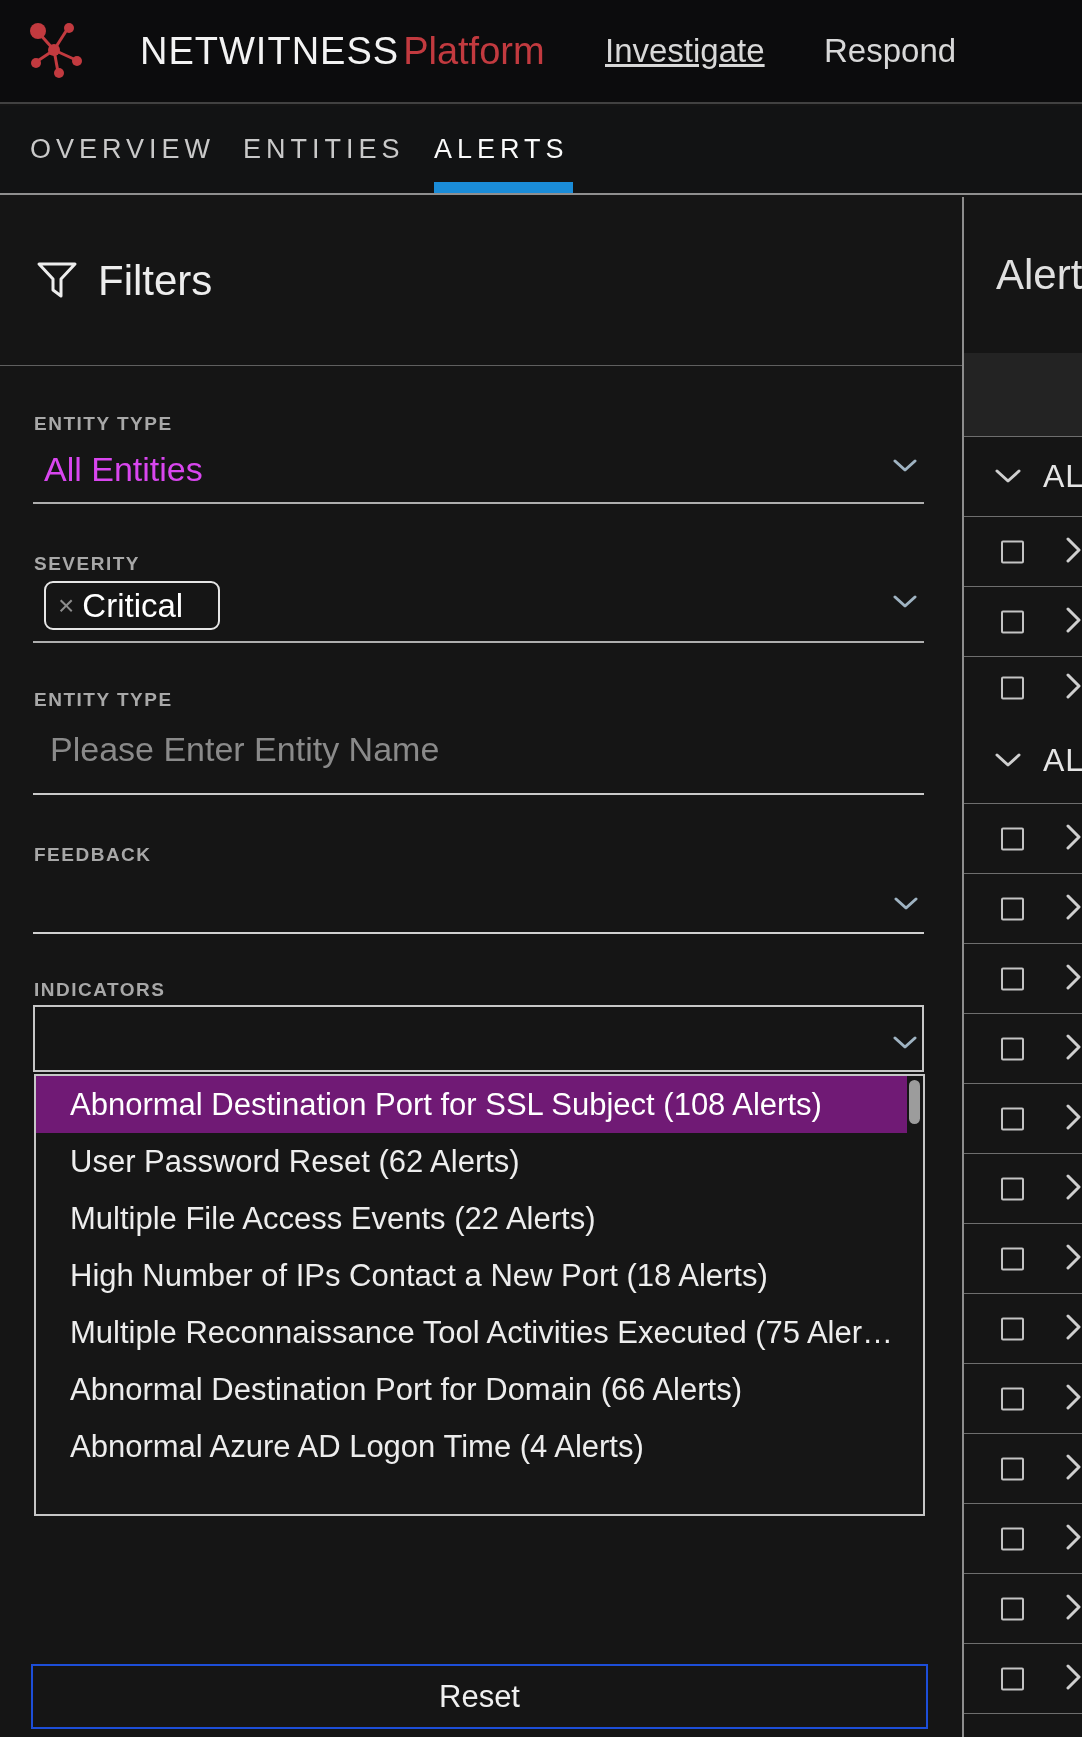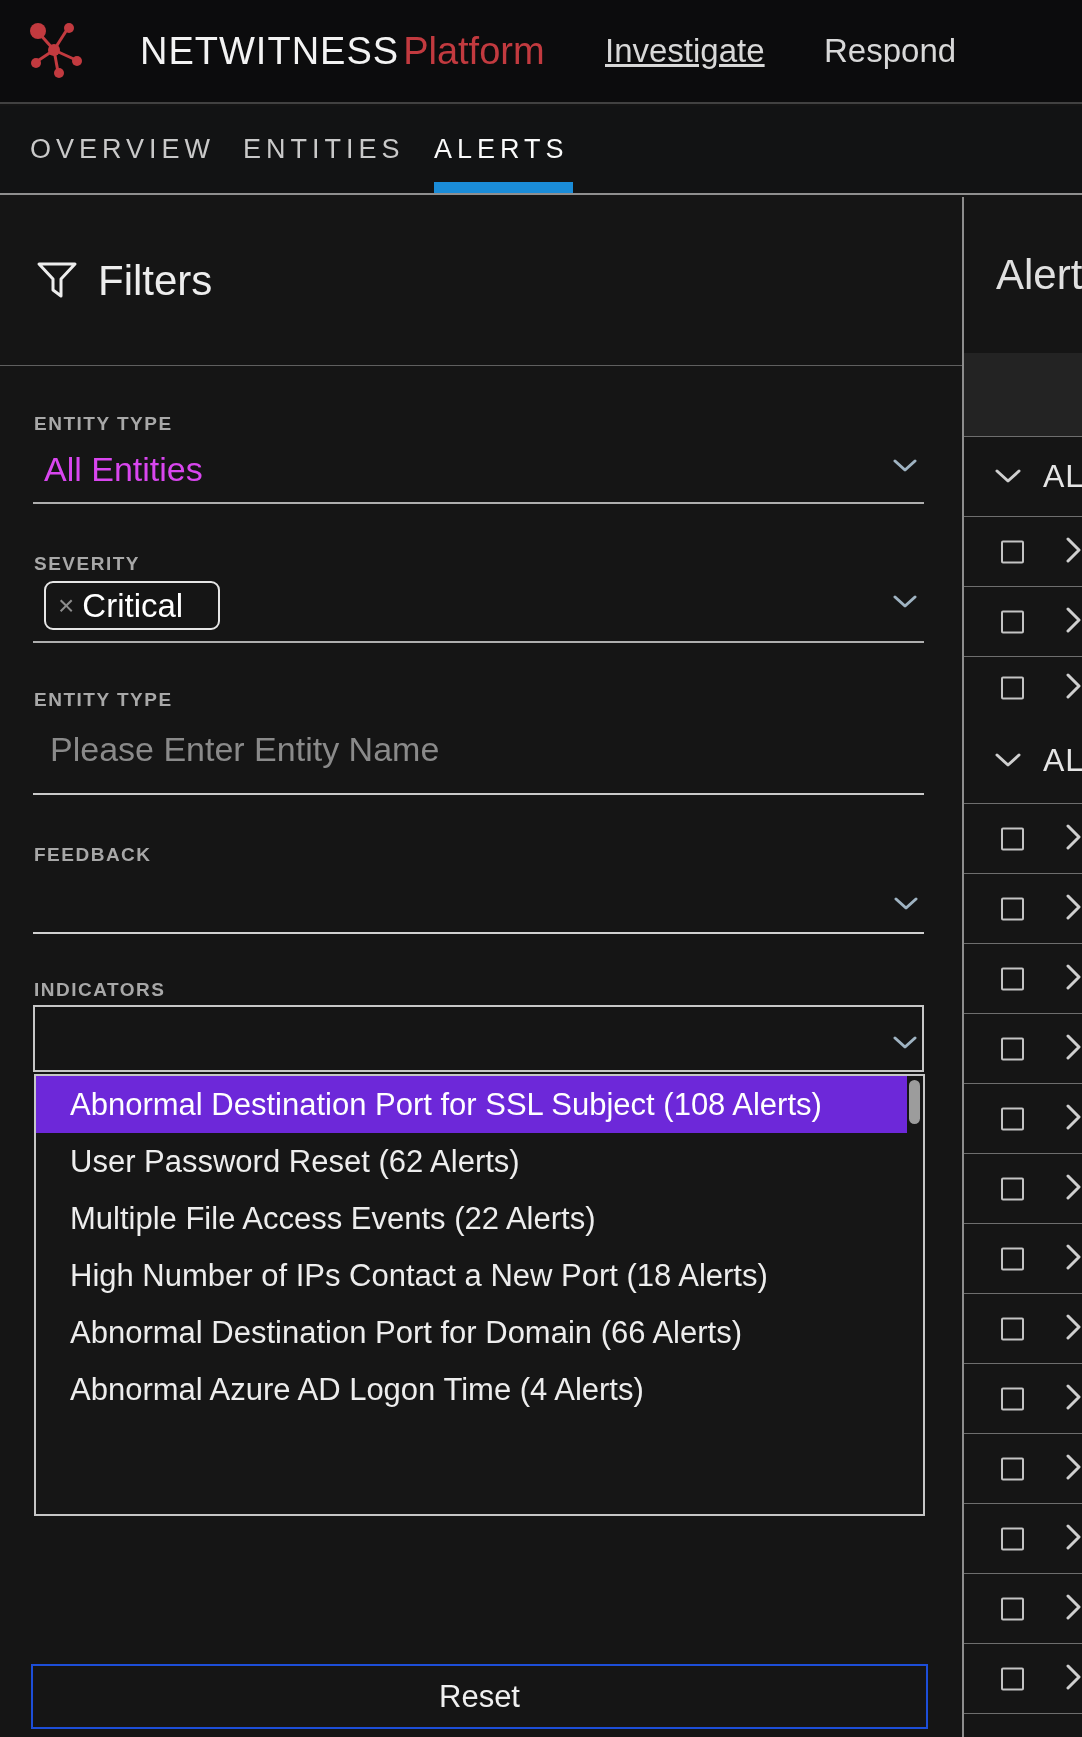--- a/index.html
+++ b/index.html
@@ -81,21 +81,21 @@
   }
   .option-list {
     position:absolute; left:34px; top:877px; width:891px; height:442px;
     border:2px solid #c6c6c6; background:#161616; overflow:hidden;
   }
   .option-row {
     position:relative; height:57px; display:flex; align-items:center;
     padding-left:34px; font-size:31px; font-weight:300; color:#ededed;
     white-space:nowrap; overflow:hidden; cursor:pointer;
   }
-  .option-row.selected { background:#6d28d9; color:#ffffff; width:calc(100% - 16px); }
+  .option-row.selected { background:#701a75; color:#ffffff; width:calc(100% - 16px); }
   .list-scrollbar {
     position:absolute; right:3px; top:4px; width:11px; height:44px;
     background:#9c9c9c; border-radius:6px; cursor:pointer;
   }
 
   .reset-button {
     position:absolute; left:31px; top:1467px; width:897px; height:65px;
     border:2px solid #1d4ed8; background:transparent; color:#f0f0f0;
     font-family:inherit; font-size:31px; font-weight:300; cursor:pointer;
     display:flex; align-items:center; justify-content:center;
@@ -210,20 +210,21 @@
     <svg class="f-chevron" style="left:858px; top:29px" viewBox="0 0 24 14" fill="none">
       <polyline points="2,2 12,11 22,2" stroke="#9fb3c2" stroke-width="3" stroke-linecap="round" stroke-linejoin="round"></polyline>
     </svg>
   </div>
   <div class="option-list">
     <div class="list-scrollbar"></div>
   <div class="option-row selected">Abnormal Destination Port for SSL Subject (108 Alerts)</div>
       <div class="option-row">User Password Reset (62 Alerts)</div>
       <div class="option-row">Multiple File Access Events (22 Alerts)</div>
       <div class="option-row">High Number of IPs Contact a New Port (18 Alerts)</div>
+      <div class="option-row">Multiple Reconnaissance Tool Activities Executed (75 Aler…</div>
       <div class="option-row">Abnormal Destination Port for Domain (66 Alerts)</div>
       <div class="option-row">Abnormal Azure AD Logon Time (4 Alerts)</div>
     </div>
 
   <button class="reset-button">Reset</button>
 </div>
 
 <div class="alerts-panel">
   <div class="alerts-title">Alert</div>
   <div class="alerts-header-band"></div>

